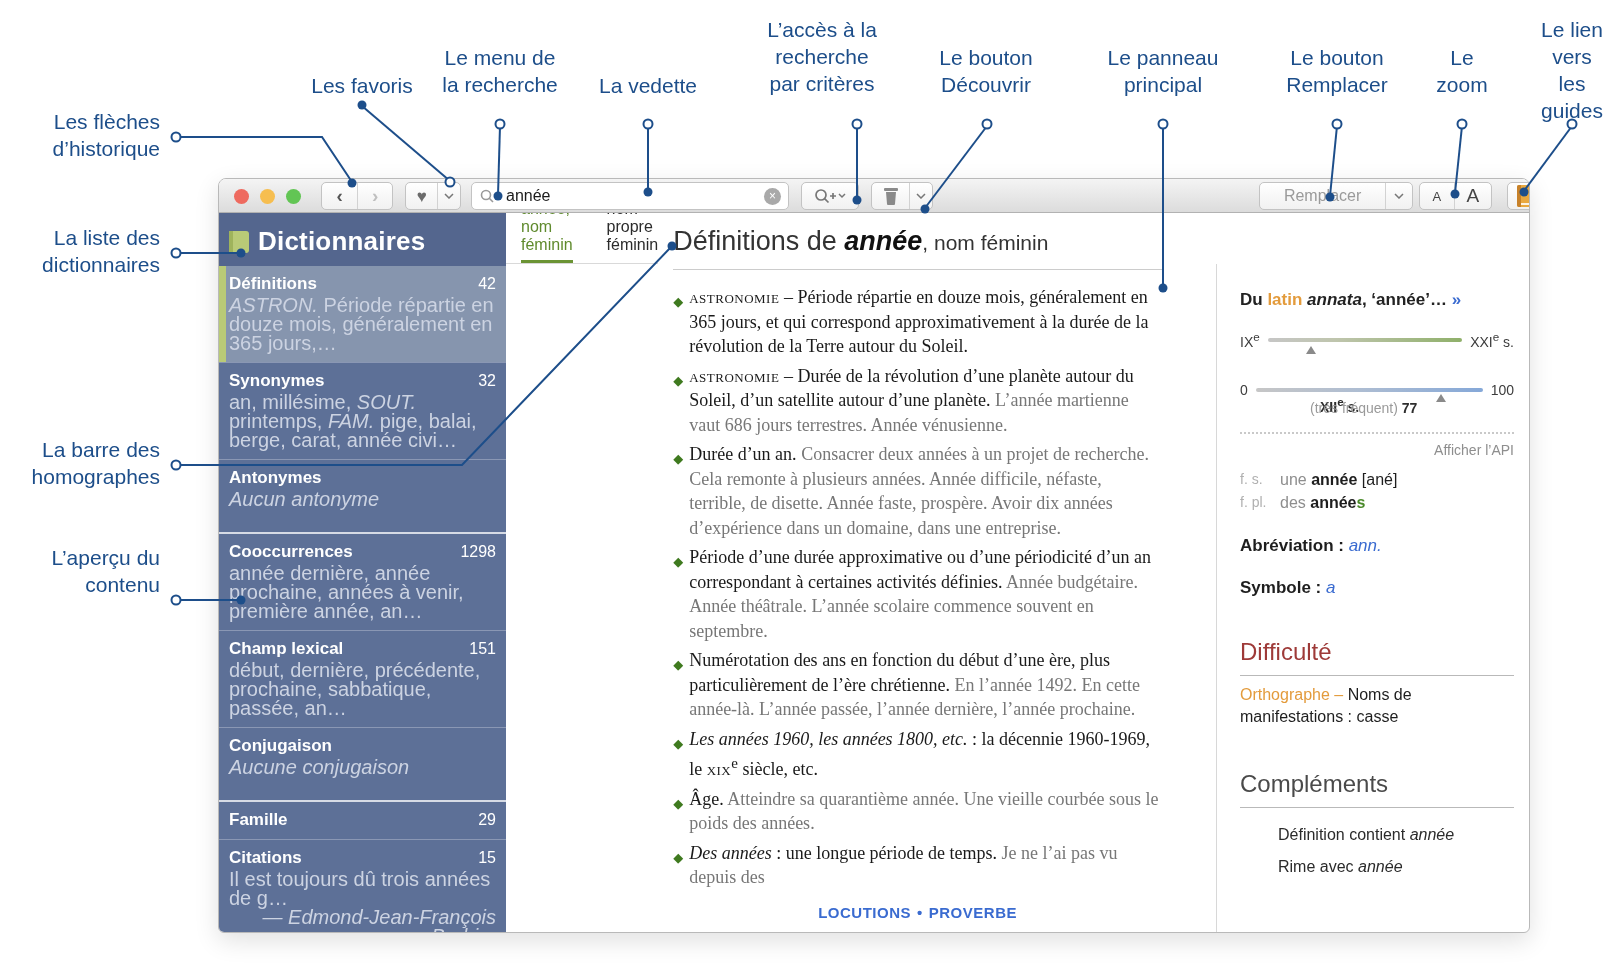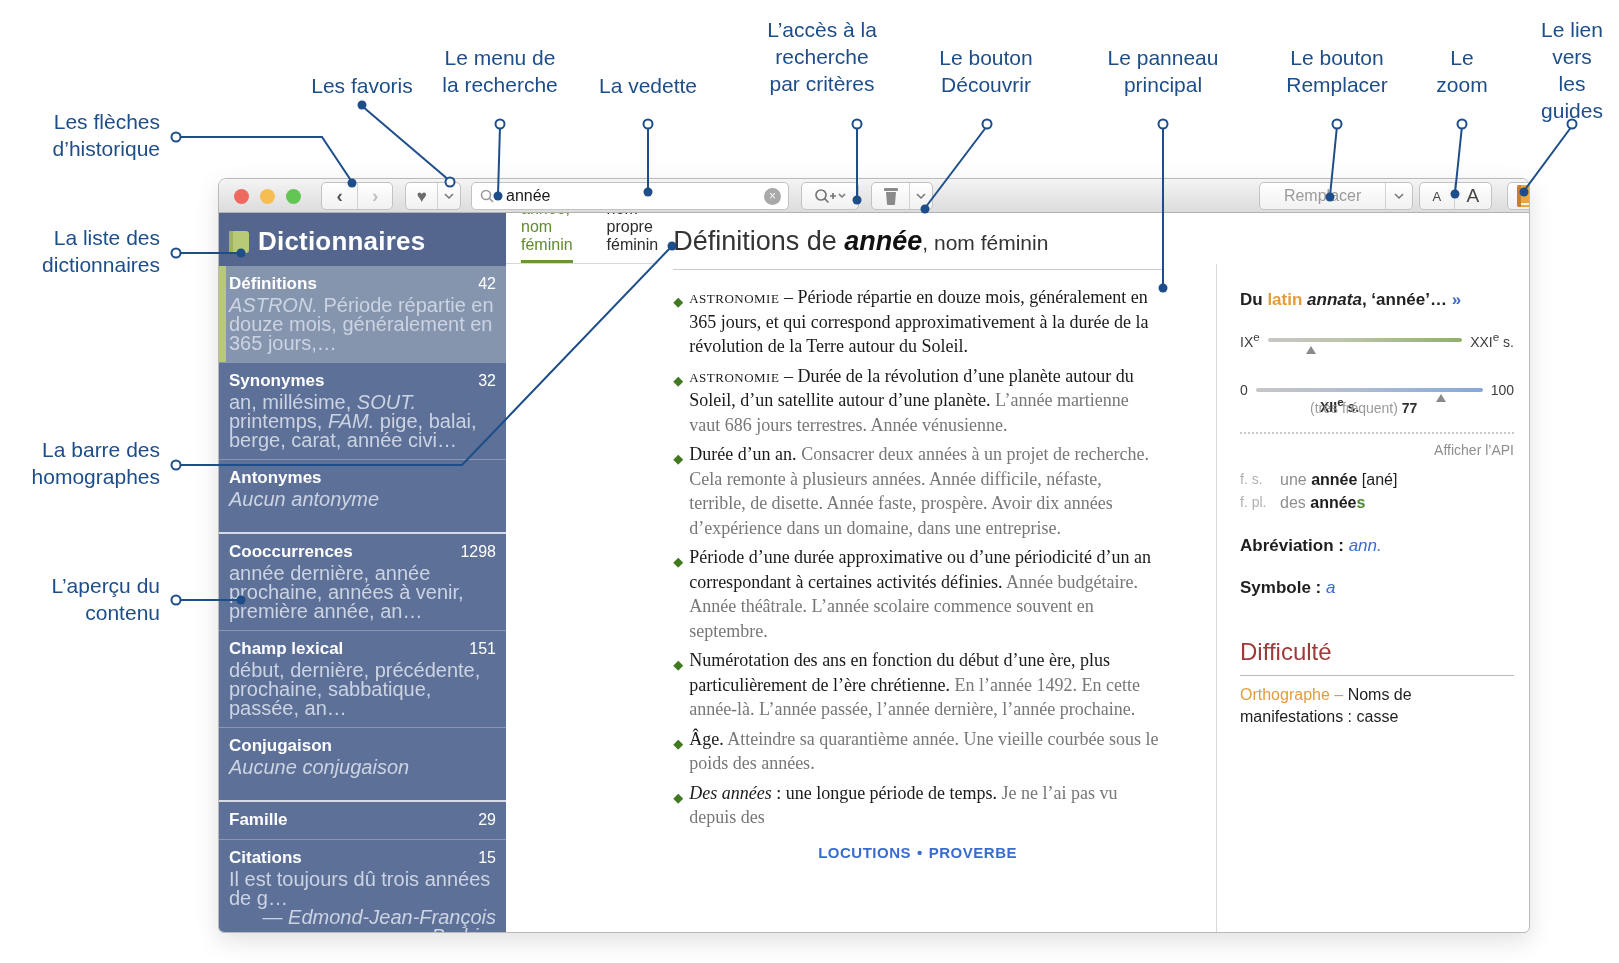--- a/index.html
+++ b/index.html
@@ -135,21 +135,21 @@
 zoom</div>
   <div class="ann top" style="left:1572px; top:16px" data-interactable="false">Le lien
 vers les
 guides</div>
   <div class="ann left" style="right:1459px; top:108px" data-interactable="false">Les flèches
 d’historique</div>
   <div class="ann left" style="right:1459px; top:224px" data-interactable="false">La liste des
 dictionnaires</div>
   <div class="ann left" style="right:1459px; top:436px" data-interactable="false">La barre des
 homographes</div>
-  <div class="ann left" style="right:1459px; top:572px" data-interactable="false">L’aperçu du
+  <div class="ann left" style="right:1459px; top:544px" data-interactable="false">L’aperçu du
 contenu</div>
 
   <div id="window" data-interactable="false">
 
     <div id="toolbar" data-interactable="false">
       <div class="tl" style="left:15px;  background:#ee6a5f;" data-interactable="true"></div>
       <div class="tl" style="left:41px;  background:#f6be50;" data-interactable="true"></div>
       <div class="tl" style="left:67px;  background:#62c554;" data-interactable="true"></div>
 
       <div class="btn" style="left:102px; width:72px;" data-interactable="false">
@@ -313,20 +313,21 @@
         </div>
         <div id="main-content" data-interactable="false">
           <h1 id="main-heading" data-interactable="false"><span data-interactable="false">Définitions de </span><span class="hw" data-interactable="false">année</span><span class="hs" data-interactable="false">, nom féminin</span></h1>
           <hr id="heading-rule" data-interactable="false">
           <ul id="def-list" data-interactable="false">
               <li data-interactable="false"><span class="diamond" data-interactable="false">◆</span><span class="s-sc">astronomie</span><span> – Période répartie en douze mois, généralement en 365 jours, et qui correspond approximativement à la durée de la révolution de la Terre autour du Soleil.</span></li>
               <li data-interactable="false"><span class="diamond" data-interactable="false">◆</span><span class="s-sc">astronomie</span><span> – Durée de la révolution d’une planète autour du Soleil, d’un satellite autour d’une planète. </span><span class="s-g">L’année martienne vaut 686 jours terrestres. Année vénusienne.</span></li>
               <li data-interactable="false"><span class="diamond" data-interactable="false">◆</span><span>Durée d’un an. </span><span class="s-g">Consacrer deux années à un projet de recherche. Cela remonte à plusieurs années. Année difficile, néfaste, terrible, de disette. Année faste, prospère. Avoir dix années d’expérience dans un domaine, dans une entreprise.</span></li>
               <li data-interactable="false"><span class="diamond" data-interactable="false">◆</span><span>Période d’une durée approximative ou d’une périodicité d’un an correspondant à certaines activités définies. </span><span class="s-g">Année budgétaire. Année théâtrale. L’année scolaire commence souvent en septembre.</span></li>
               <li data-interactable="false"><span class="diamond" data-interactable="false">◆</span><span>Numérotation des ans en fonction du début d’une ère, plus particulièrement de l’ère chrétienne. </span><span class="s-g">En l’année 1492. En cette année-là. L’année passée, l’année dernière, l’année prochaine.</span></li>
+              <li data-interactable="false"><span class="diamond" data-interactable="false">◆</span><span class="s-i">Les années 1960, les années 1800, etc.</span><span> : la décennie 1960-1969, le </span><span class="s-sc">xix</span><sup>e</sup><span> siècle, etc.</span></li>
               <li data-interactable="false"><span class="diamond" data-interactable="false">◆</span><span>Âge. </span><span class="s-g">Atteindre sa quarantième année. Une vieille courbée sous le poids des années.</span></li>
               <li data-interactable="false"><span class="diamond" data-interactable="false">◆</span><span class="s-i">Des années</span><span> : une longue période de temps. </span><span class="s-g">Je ne l’ai pas vu depuis des</span></li>
             </ul>
           <div id="main-footer" data-interactable="false">
             <span data-interactable="true">LOCUTIONS</span><span class="dot" data-interactable="false">•</span><span data-interactable="true">PROVERBE</span>
           </div>
         </div>
       </div>
 
       <div id="right-panel" data-interactable="false">
@@ -373,20 +374,27 @@
         </div>
         <div class="rp-line" data-interactable="false">
           <span data-interactable="false">Symbole : </span><span class="val" data-interactable="true">a</span>
         </div>
 
         <div id="difficulte" data-interactable="false">
           <div class="rp-h red" data-interactable="false">Difficulté</div>
           <div id="diff-entry" data-interactable="true"><span class="s-or">Orthographe – </span><span>Noms de manifestations : casse</span></div>
         </div>
 
+        <div id="complements" data-interactable="false">
+          <div class="rp-h" data-interactable="false">Compléments</div>
+          <div id="comp-list" data-interactable="false">
+              <div data-interactable="true"><span>Définition contient </span><span class="s-i">année</span></div>
+              <div data-interactable="true"><span>Rime avec </span><span class="s-i">année</span></div>
+            </div>
+        </div>
       </div>
     </div>
   </div>
 
   <svg id="ann-svg" width="1619" height="963" data-interactable="false">
     <g stroke="#1d4e8a" stroke-width="2" fill="none">
       <path d="M176 137 L322 137 L352 182"></path>
       <path d="M362 106 L450 181"></path>
       <path d="M500 126 L498 195"></path>
       <path d="M648 126 L648 191"></path>

